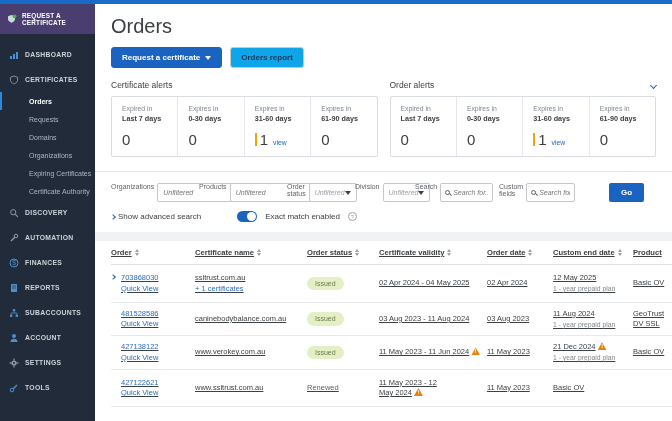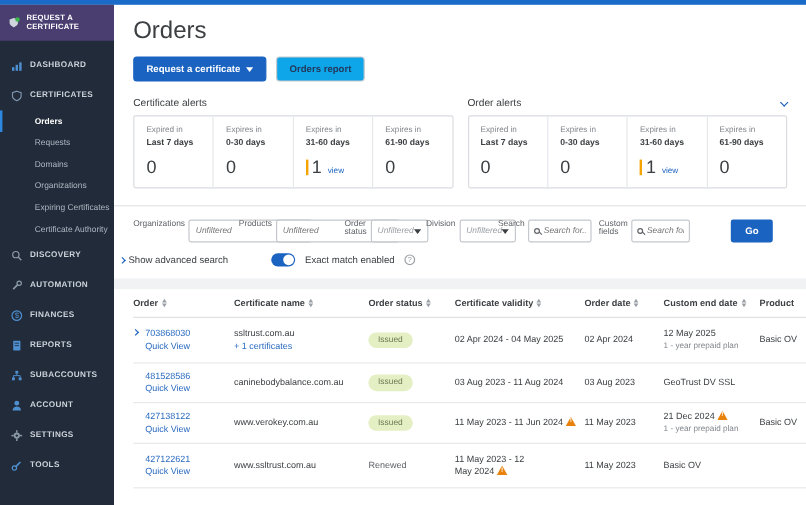--- a/index.html
+++ b/index.html
@@ -53,32 +53,32 @@
   .fselect { height:19px; border:1px solid #c4c7cc; border-radius:2px; background:#fff; display:flex; align-items:center; justify-content:space-between; padding:0 5px; cursor:pointer; }
   .fselect .val { font-size:7px; font-style:italic; color:#9aa0a6; }
   .fsearch { height:19px; border:1px solid #c4c7cc; border-radius:2px; background:#fff; display:flex; align-items:center; padding:0 4px; gap:3px; }
   .fsearch input { border:none; outline:none; width:100%; font-size:7px; font-style:italic; color:#9aa0a6; font-family:inherit; }
   .mag { width:5px; height:5px; border:1px solid #5f6368; border-radius:50%; position:relative; flex:0 0 auto; }
   .mag::after { content:""; position:absolute; width:3px; height:1px; background:#5f6368; transform:rotate(45deg); right:-2.5px; bottom:-1px; }
   .go-btn { height:19px; background:#1b63c1; color:#fff; font-size:8px; font-weight:bold; border:none; border-radius:2px; padding:0 12px; cursor:pointer; font-family:inherit;margin-left:28px; }
   .sel-arrow { width:0; height:0; border-left:3px solid transparent; border-right:3px solid transparent; border-top:4px solid #3c4043; }
 
   
-  .advrow { display:flex; align-items:center; gap:8px; padding:9px 16px 10px 5px; }
+  .advrow { display:flex; align-items:center; gap:8px; padding:9px 16px 10px 16px; }
   .adv-chev { width:4px; height:4px; border-right:1.5px solid #1b63c1; border-top:1.5px solid #1b63c1; transform:rotate(45deg); display:inline-block; margin-right:3px; }
   .adv-label { font-size:8px; color:#3c4043; cursor:pointer; display:flex; align-items:center; }
   .toggle { width:20px; height:11px; border-radius:6px; background:#1b63c1; position:relative; cursor:pointer; margin-left:28px; }
   .toggle .knob { position:absolute; right:1px; top:1px; width:9px; height:9px; border-radius:50%; background:#fff; }
   .toggle-label { font-size:8px; color:#3c4043; }
   .help-icon { width:9px; height:9px; border-radius:50%; border:1px solid #9aa0a6; color:#9aa0a6; font-size:6px; display:inline-flex; align-items:center; justify-content:center; cursor:pointer; }
 
   .gray-strip { height:9px; background:#f1f2f4; }
 
   
-  .tbl { flex:1; overflow:hidden; padding:0 0 0 16px; }
+  .tbl { flex:1; overflow:hidden; padding:0 0 0 16px;text-decoration:underline; }
   .tgrid { display:grid; grid-template-columns:78px 106px 66px 102px 60px 74px 1fr; column-gap:6px; align-items:center; }
   .thead { height:24px; border-bottom:1px solid #dfe1e4; }
   .th { font-size:7.6px; color:#3c4043; font-weight:bold; display:flex; align-items:center; gap:3px; cursor:pointer; }
   .sort { display:inline-flex; flex-direction:column; gap:1px; }
   .sort .up { width:0; height:0; border-left:2.5px solid transparent; border-right:2.5px solid transparent; border-bottom:3px solid #9aa0a6; }
   .sort .dn { width:0; height:0; border-left:2.5px solid transparent; border-right:2.5px solid transparent; border-top:3px solid #9aa0a6; }
   .trow { border-bottom:1px solid #e7e9eb; font-size:7.5px; color:#3c4043; }
   .td { line-height:1.35; }
   .td-order { position:relative; padding-left:10px; }
   .expand-chev { position:absolute; left:0; top:2px; width:4px; height:4px; border-right:1.5px solid #1b63c1; border-top:1.5px solid #1b63c1; transform:rotate(45deg); cursor:pointer; }
@@ -435,20 +435,24 @@
 
       <div class="tgrid trow r2">
         <div class="td td-order">
           <a class="lnk">481528586</a>
           <a class="lnk">Quick View</a>
         </div>
         <div class="td">caninebodybalance.com.au</div>
         <div class="td"><span class="pill">Issued</span></div>
         <div class="td">03 Aug 2023 - 11 Aug 2024</div>
         <div class="td">03 Aug 2023</div>
+        <div class="td">
+          <div>11 Aug 2024</div>
+          <div class="plan">1 - year prepaid plan</div>
+        </div>
         <div class="td">GeoTrust DV SSL</div>
       </div>
 
       <div class="tgrid trow r3">
         <div class="td td-order">
           <a class="lnk">427138122</a>
           <a class="lnk">Quick View</a>
         </div>
         <div class="td">www.verokey.com.au</div>
         <div class="td"><span class="pill">Issued</span></div>

